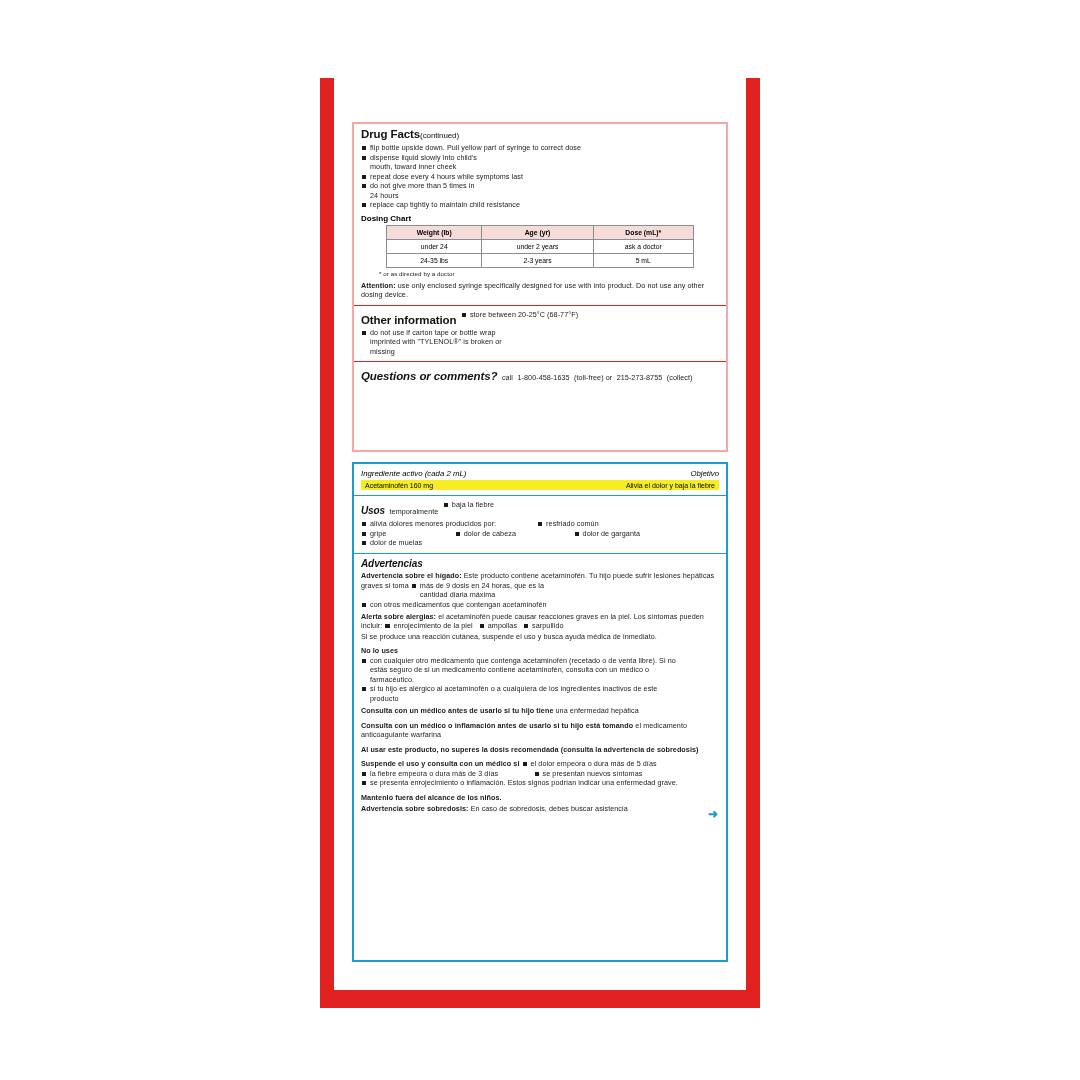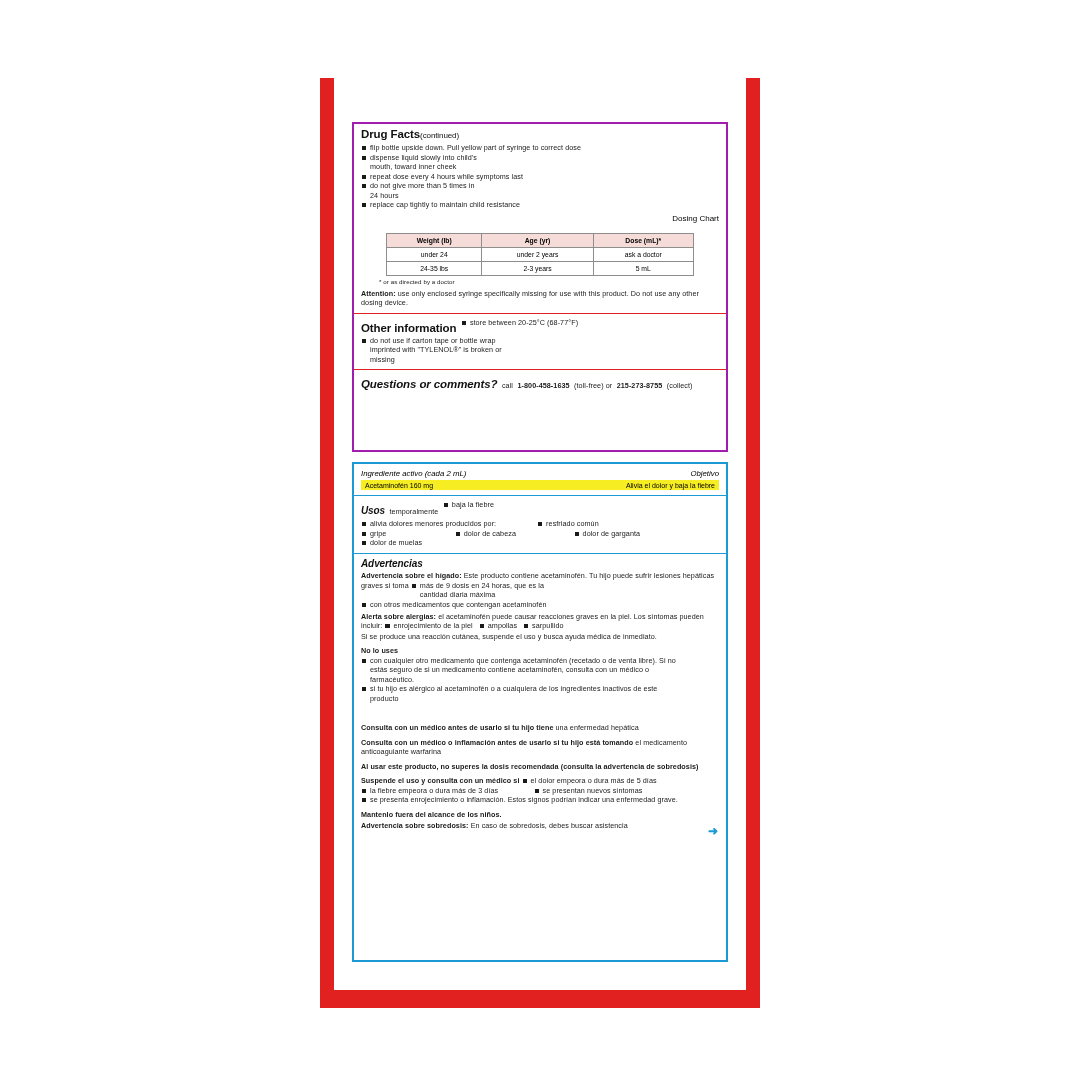--- a/index.html
+++ b/index.html
@@ -71,21 +71,21 @@
   .panel {
     position: absolute;
     box-sizing: border-box;
     background: #ffffff;
   }
   .panel-en {
     left: 352px;
     top: 122px;
     width: 376px;
     height: 330px;
-    border: 2px solid #a21caf;
+    border: 2px solid #fca5a5;
   }
   .panel-es {
     left: 352px;
     top: 462px;
     width: 376px;
     height: 500px;
     border: 2px solid #1b9ad6;
   }
 
   .sect {
@@ -127,24 +127,24 @@
     left: 1px;
     top: 3.2px;
     width: 4.2px;
     height: 4.2px;
     background: #1a1a1a;
   }
   .blk { display: block; margin-top: 1px; }
 
   
   .chart-title {
-    text-align: right;
-    font-weight: normal;
+    text-align: left;
+    font-weight: bold;
     font-size: 8px;
-    margin: 4px 0 10px 0;
+    margin: 4px 0 2px 0;
   }
   table.dose {
     width: 86%;
     margin: 0 auto;
     border-collapse: collapse;
     font-size: 6.8px;
   }
   table.dose th, table.dose td {
     border: 1px solid #8d8d8d;
     text-align: center;
@@ -181,21 +181,21 @@
   .arrow {
     color: #1b9ad6;
     font-size: 12px;
     line-height: 1;
     position: absolute;
     right: 8px;
     bottom: 4px;
     font-weight: bold;
   }
   .sub-para { margin-top: 2.5px; display: block; }
-  .phone { font-weight: bold; }
+  .phone { font-weight: normal; }
 </style>
 </head>
 <body>
 
 <div id="stage">
 
   <div class="carton-top">
     <div class="top-dash"></div>
     <div class="top-white"></div>
   </div>
@@ -233,21 +233,21 @@
             <td>24-35 lbs</td>
             <td>2-3 years</td>
             <td>5 mL</td>
           </tr>
         </tbody>
       </table>
       <div class="t foot-note">* or as directed by a doctor</div>
 
       <div class="t" style="margin-top:3px;">
         <span class="b">Attention:</span>
-        <span>use only enclosed syringe specifically missing for use with this product. Do not use any other dosing device.</span>
+        <span>use only enclosed syringe specifically designed for use with into product. Do not use any other dosing device.</span>
       </div>
     </div>
 
     <div class="sect">
       <div class="hdr" style="display:inline-block;text-align:center;">Other information</div>
       <span class="t bi" style="width:40%">store between 20-25°C (68-77°F)</span><span class="t bi" style="width:43%">do not use if carton tape or bottle wrap imprinted with "TYLENOL®" is broken or missing</span>
     </div>
 
 
     <div class="sect">
@@ -297,21 +297,21 @@
         <span class="bi" style="width:auto">enrojecimiento de la piel</span><span class="bi" style="width:auto">ampollas</span><span class="bi" style="width:auto">sarpullido</span>
         <span class="blk">Si se produce una reacción cutánea, suspende el uso y busca ayuda médica de inmediato.</span>
       </div>
 
 
       <div class="t sub-para" style="margin-top:5px;">
         <span class="b">No lo uses</span>
         <span class="bi" style="width:88%">con cualquier otro medicamento que contenga acetaminofén (recetado o de venta libre). Si no estás seguro de si un medicamento contiene acetaminofén, consulta con un médico o farmacéutico.</span><span class="bi" style="width:88%">si tu hijo es alérgico al acetaminofén o a cualquiera de los ingredientes inactivos de este producto</span>
       </div>
 
-      <div class="t sub-para" style="margin-top:20px;">
+      <div class="t sub-para" style="margin-top:3px;">
         <span class="b">Consulta con un médico antes de usarlo si tu hijo tiene</span>
         <span>una enfermedad hepática</span>
       </div>
 
       <div class="t sub-para" style="margin-top:5px;">
         <span class="b">Consulta con un médico o inflamación antes de usarlo si tu hijo está tomando</span>
         <span>el medicamento anticoagulante warfarina</span>
       </div>
 
       <div class="t b sub-para" style="margin-top:5px;">Al usar este producto, no superes la dosis recomendada (consulta la advertencia de sobredosis)</div>

